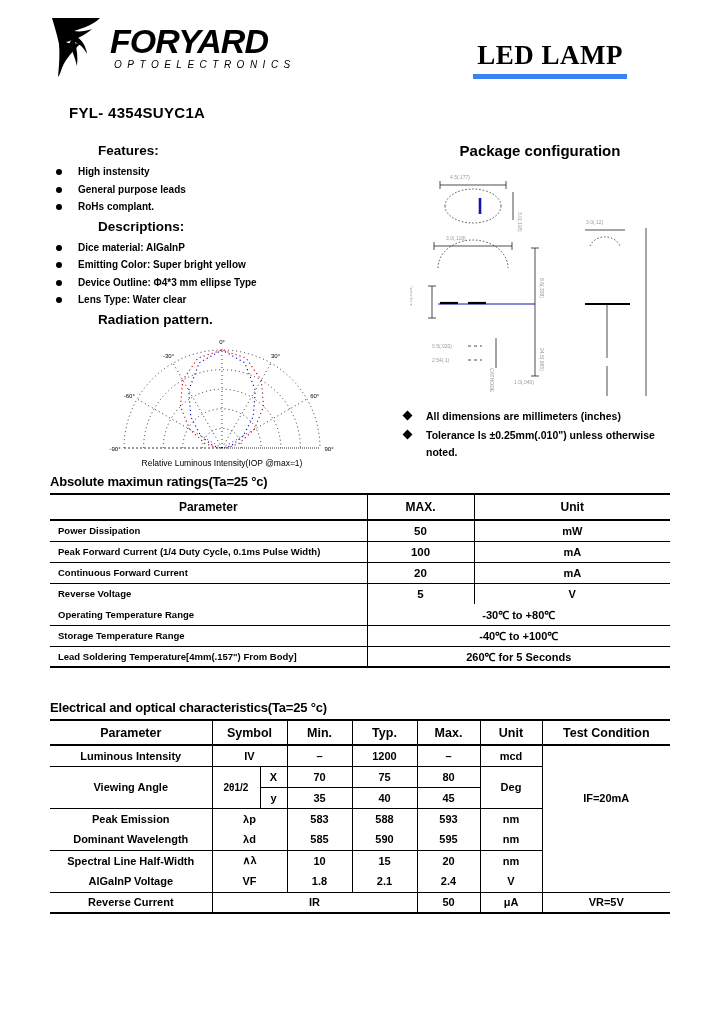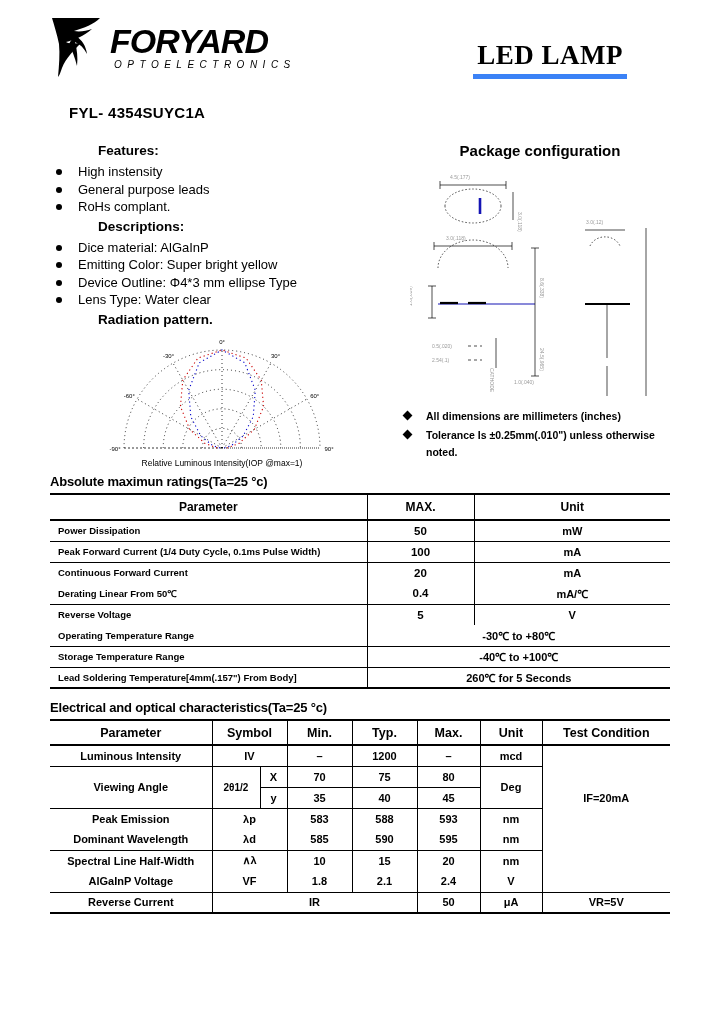--- a/index.html
+++ b/index.html
@@ -17,21 +17,21 @@
     font-family:"Liberation Serif",serif;font-size:27px;font-weight:bold;letter-spacing:0.5px;}
   .doc-title span{border-bottom:5px solid #3b82f6;padding:0 4px 3px 4px;display:inline-block;}
 
   
   .model{position:absolute;left:50px;top:104px;font-size:15px;font-weight:bold;letter-spacing:0.3px;margin-left:19px;}
 
   
   .left-col{position:absolute;left:50px;top:142px;width:330px;}
   .sec-head{font-size:13.5px;font-weight:bold;margin:0 0 3px 0;line-height:18px;padding-left:48px;}
   ul.bul{list-style:none;margin:0 0 2px 0;padding:0;}
-  ul.bul li{position:relative;padding-left:28px;font-size:13px;font-weight:normal;line-height:17.5px;}
+  ul.bul li{position:relative;padding-left:28px;font-size:10px;font-weight:bold;line-height:17.5px;}
   ul.bul li:before{content:"";position:absolute;left:6px;top:6px;width:6px;height:6px;border-radius:50%;background:#000;}
 
   
   .polar-wrap{position:absolute;left:62px;top:336px;width:320px;height:142px;}
   .polar-cap{position:absolute;left:0;top:122px;width:320px;text-align:center;font-size:8.5px;line-height:10px;}
 
   
   .pkg-title{position:absolute;left:400px;top:142px;width:280px;text-align:center;font-size:15px;font-weight:bold;}
   .pkg-draw{position:absolute;left:410px;top:168px;width:265px;height:235px;}
   .notes{position:absolute;left:396px;top:408px;width:284px;}
@@ -228,25 +228,20 @@
       <tr>
         <td class="pl">Peak Forward Current (1/4 Duty Cycle, 0.1ms Pulse Width)</td>
         <td class="v">100</td>
         <td class="u">mA</td>
       </tr>
       <tr class="nb-b">
         <td class="pl">Continuous Forward Current</td>
         <td class="v">20</td>
         <td class="u">mA</td>
       </tr>
-      <tr class="nb-t">
-        <td class="pl">Derating Linear From 50℃</td>
-        <td class="v">0.4</td>
-        <td class="u">mA/℃</td>
-      </tr>
       <tr class="nb-b">
         <td class="pl">Reverse Voltage</td>
         <td class="v">5</td>
         <td class="u">V</td>
       </tr>
       <tr class="nb-t">
         <td class="pl">Operating Temperature Range</td>
         <td class="u" colspan="2">-30℃ to +80℃</td>
       </tr>
       <tr>

